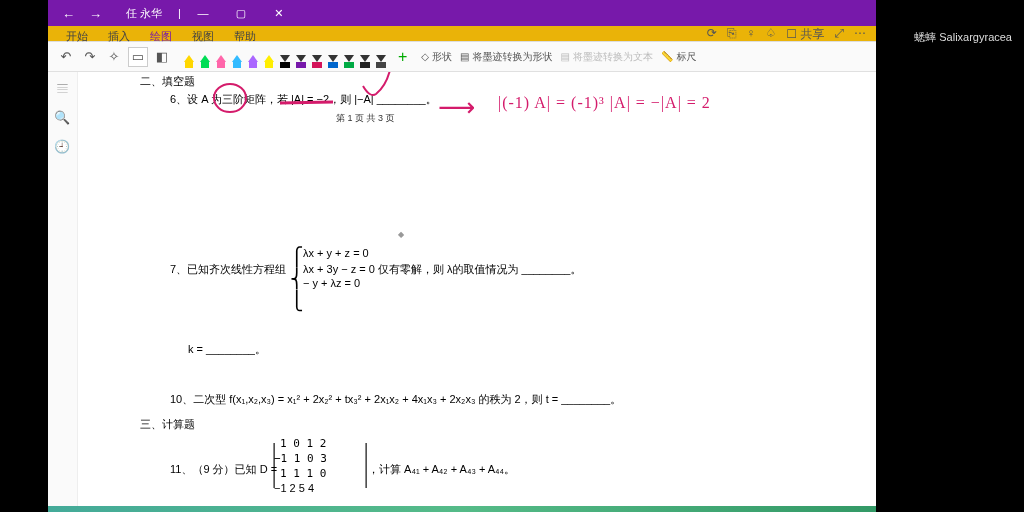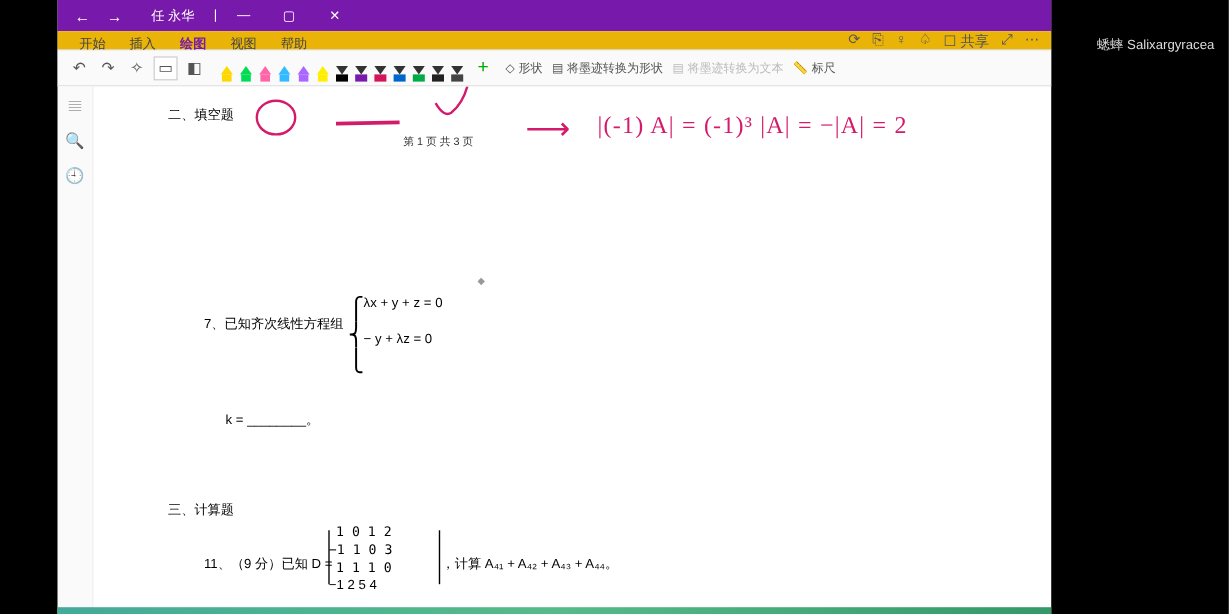--- a/index.html
+++ b/index.html
@@ -7,41 +7,41 @@
 .app{position:absolute;left:48px;top:0;width:828px;height:512px;background:#fff;display:flex;flex-direction:column}
 .titlebar{height:26px;background:#7719aa;display:flex;align-items:center;color:#fff;font-size:11px}
 .nav-arrows{display:flex;gap:14px;padding:0 14px}
 .nav-arrow{color:#fff;cursor:pointer;font-size:13px}
 .title-center{flex:1;text-align:center}
 .title-right{display:flex;align-items:center;gap:6px;padding-right:6px}
 .user{padding:0 10px}
 .win-btn{width:32px;height:26px;display:flex;align-items:center;justify-content:center;font-size:11px}
 .tabs{height:16px;background:#eab308;display:flex;align-items:flex-start;border-bottom:1px solid #ddd;padding-left:8px}
 .tab{padding:3px 10px;font-size:11px;color:#444;cursor:pointer}
-.tab.active{color:#7719aa;border-bottom:8px solid #15803d;font-weight:700}
+.tab.active{color:#7719aa;border-bottom:8px solid #15803d;font-weight:400}
 .tab-icons{margin-left:auto;display:flex;gap:10px;padding-right:10px;font-size:12px;color:#555}
 .ribbon{height:30px;background:#fafafa;display:flex;align-items:center;padding:0 8px;gap:4px;border-bottom:1px solid #e0e0e0}
 .rib-btn{width:20px;height:20px;display:flex;align-items:center;justify-content:center;font-size:13px;color:#555}
 .pens{display:flex;gap:2px;margin-left:6px}
 .pen{width:14px;height:22px;display:flex;flex-direction:column;align-items:center;justify-content:flex-end}
 .pen-tip{width:0;height:0;border-left:5px solid transparent;border-right:5px solid transparent}
 .pen-body{width:8px;height:6px}
 .hl .pen-tip{border-bottom:7px solid currentColor}
 .hl .pen-body{background:currentColor}
 .mk{color:#333}
 .mk .pen-tip{border-top:7px solid #333}
 .mk .pen-body{background:currentColor;width:10px}
 .plus{color:#0a0;font-size:16px;margin:0 6px}
 .rib-label{font-size:10px;color:#555;margin-left:4px;display:flex;align-items:center;gap:3px}
 .rib-disabled{color:#bbb}
 .content{flex:1;display:flex;overflow:hidden}
 .sidebar{width:30px;background:#fafafa;border-right:1px solid #eee;display:flex;flex-direction:column;align-items:center;padding-top:8px;gap:14px;font-size:13px;color:#666}
 .page{flex:1;background:#fff;position:relative;overflow:hidden;font-family:"SimSun",serif;font-size:11px;color:#000;padding:8px 18px}
 .ln{position:absolute;white-space:nowrap}
-.handwrite{position:absolute;font-family:cursive;color:#d41b6b;font-size:20px;font-weight:500}
+.handwrite{position:absolute;font-family:cursive;color:#d41b6b;font-size:16px;font-weight:500}
 .footer{position:absolute;left:48px;bottom:0;width:828px;height:6px;background:linear-gradient(to right,#4a9,#5b8,#396)}
 .watermark{position:absolute;right:12px;top:30px;color:#ddd;font-size:11px}
 .ink-stroke{position:absolute;pointer-events:none}
 </style>
 </head>
 <body>
 
 <div class="app">
   <div class="titlebar">
     <div class="nav-arrows">
@@ -141,41 +141,44 @@
     <span class="rib-label">📏 <span>标尺</span></span>
   </div>
 
   <div class="content">
     <div class="sidebar">
       <span>𝄙</span>
       <span>🔍</span>
       <span>🕘</span>
     </div>
     <div class="page">
-      <div class="ln" style="left:62px;top:16px">二、填空题</div>
+      <div class="ln" style="left:62px;top:2px">二、填空题</div>
+      <div class="ln" style="left:92px;top:20px">6、设 A 为三阶矩阵，若 |A| = −2，则 |−A| ________。</div>
       <div class="ln" style="left:258px;top:40px;font-size:9px;color:#333">第 1 页   共 3 页</div>
 
       <svg class="ink-stroke" style="left:130px;top:6px" width="50" height="40">
           <ellipse cx="22" cy="20" rx="16" ry="14" fill="none" stroke="#d41b6b" stroke-width="2"></ellipse>
         </svg>
       <svg class="ink-stroke" style="left:200px;top:26px" width="60" height="10">
           <path d="M2 5 L55 4" stroke="#d41b6b" stroke-width="3" fill="none"></path>
         </svg>
       <svg class="ink-stroke" style="left:280px;top:-6px" width="40" height="40">
           <path d="M5 20 Q12 32 18 28 Q28 20 32 4" stroke="#d41b6b" stroke-width="2" fill="none"></path>
         </svg>
       <div class="handwrite" style="left:360px;top:20px;font-size:26px">⟶</div>
       <div class="handwrite" style="left:420px;top:22px;letter-spacing:1px">|(-1) A| = (-1)³ |A| = −|A| = 2</div>
 
       <div class="ln" style="left:92px;top:190px">7、已知齐次线性方程组</div>
       <div class="ln" style="left:212px;top:174px;font-size:18px">⎧<br>⎨<br>⎩</div>
       <div class="ln" style="left:225px;top:175px">λx + y + z = 0</div>
+      <div class="ln" style="left:225px;top:190px">λx + 3y − z = 0 仅有零解，则 λ的取值情况为 ________。</div>
       <div class="ln" style="left:225px;top:205px">− y + λz = 0</div>
 
       <div class="ln" style="left:110px;top:270px">k = ________。</div>
+      <div class="ln" style="left:92px;top:320px">10、二次型 f(x₁,x₂,x₃) = x₁² + 2x₂² + tx₃² + 2x₁x₂ + 4x₁x₃ + 2x₂x₃ 的秩为 2，则 t = ________。</div>
       <div class="ln" style="left:62px;top:345px">三、计算题</div>
 
       <div class="ln" style="left:92px;top:390px">11、（9 分）已知 D =</div>
       <div class="ln" style="left:202px;top:365px;font-family:monospace">1   0   1   2</div>
       <div class="ln" style="left:196px;top:380px;font-family:monospace">−1  1   0   3</div>
       <div class="ln" style="left:202px;top:395px;font-family:monospace">1   1   1   0</div>
       <div class="ln" style="left:196px;top:410px;font-family:Liberation Sans, sans-serif">−1  2   5   4</div>
       <div class="ln" style="left:190px;top:362px;font-size:48px;transform:scaleX(0.3)">|</div>
       <div class="ln" style="left:282px;top:362px;font-size:48px;transform:scaleX(0.3)">|</div>
       <div class="ln" style="left:290px;top:390px">，计算 A₄₁ + A₄₂ + A₄₃ + A₄₄。</div>

